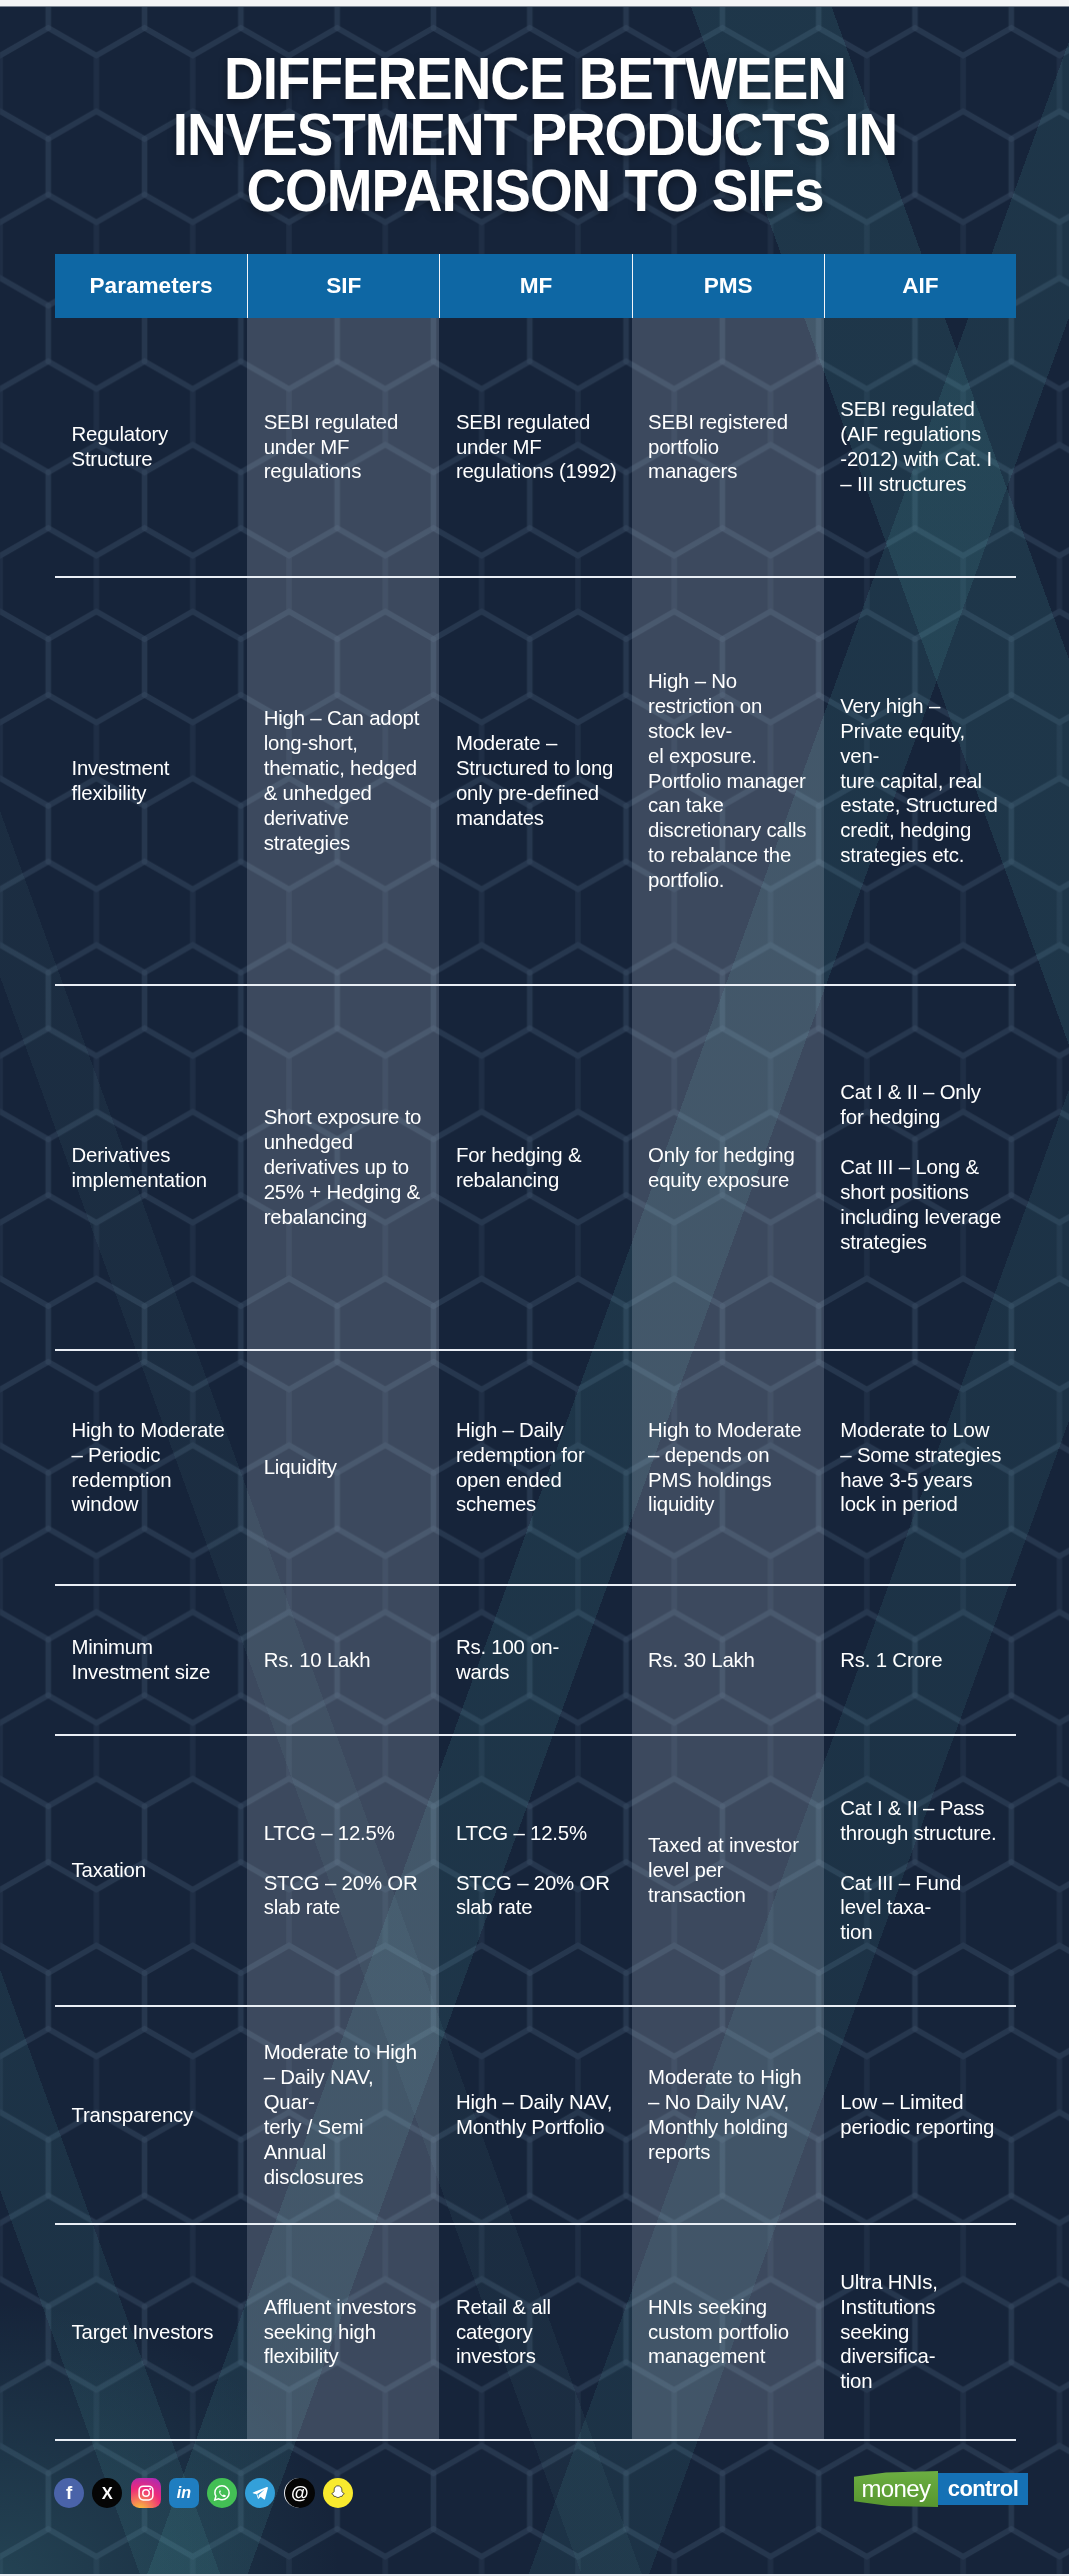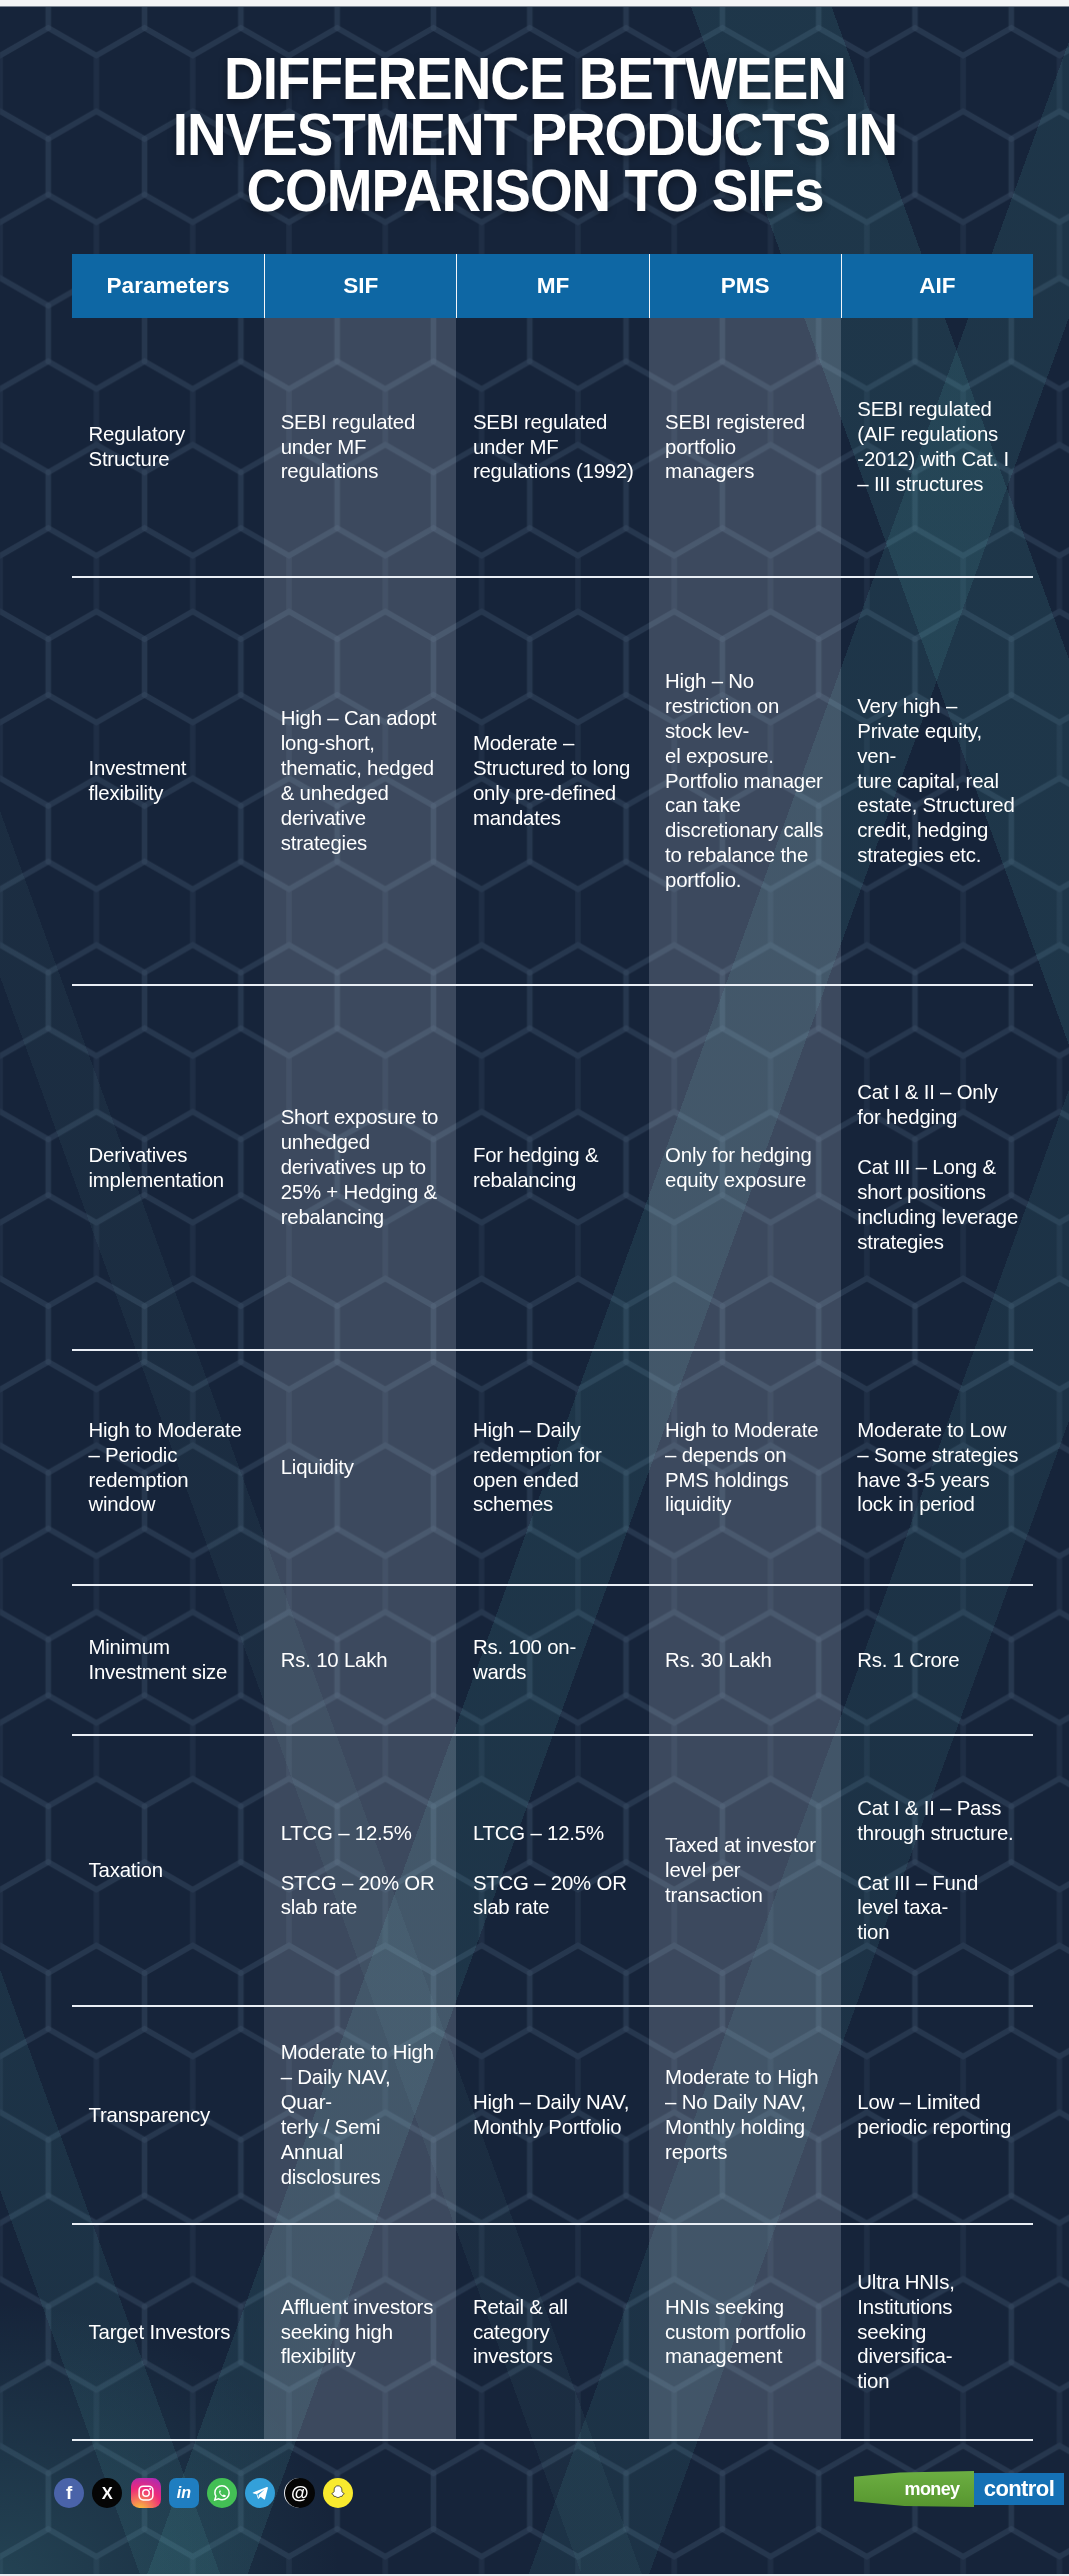--- a/index.html
+++ b/index.html
@@ -39,21 +39,21 @@
   .title {
     position:absolute; top:51px; left:0; width:1070px; margin:0;
     text-align:center; white-space:pre-line;
     font-size:59px; line-height:56px; font-weight:bold; letter-spacing:-1.1px;
     color:#ffffff;
     transform:scaleX(0.93); transform-origin:center top;
     text-shadow:0 3.3px 8.8px rgba(0,0,0,0.35);
     z-index:1;
   }
   
-  .table { position:absolute; left:72px; top:254px; width:961px; z-index:1; }
+  .table { position:absolute; left:55px; top:254px; width:961px; z-index:1; }
   .thead {
     display:grid; grid-template-columns:repeat(5,1fr);
     height:64px; background:#0e67a4;
   }
   .th {
     display:flex; align-items:center; justify-content:center;
     font-size:22.6px; font-weight:bold; color:#ffffff;
     border-left:1.7px solid #f2f5f9;
   }
   .th:first-child { border-left:none; }
@@ -92,24 +92,23 @@
   .icon.ig { background:radial-gradient(circle at 30% 110%, #f9ce34, #ee2a7b 58%, #8a2bd0 110%); border-radius:8.3px; }
   .icon.li { background:#1f7ec1; border-radius:7.2px; font-size:16px;font-style:italic; }
   .icon.wa { background:#43bf55; }
   .icon.tg { background:#33a0da; }
   .icon.th { background:#050505; font-size:18px; }
   .icon.sc { background:#f8ea2e; }
   .mc-logo { position:absolute; left:854px; top:2471px; height:36px; display:flex; align-items:center; z-index:1; cursor:pointer; }
   .mc-money {
     width:84px; height:36px;
     background:linear-gradient(180deg,#6cae42,#57962f);
-    color:#fff; font-size:18px; font-weight:bold; letter-spacing:-0.6px;
+    color:#fff; font-size:24px; font-weight:normal; letter-spacing:-0.6px;
     display:flex; align-items:center; justify-content:center;
     clip-path:polygon(0 16%, 38% 4%, 100% 0%, 100% 100%, 42% 97%, 0 84%);
-    padding-left:36px;
   }
   .mc-control {
     width:90px; height:32px; background:#1571b5;
     color:#fff; font-size:22px; font-weight:bold; letter-spacing:-0.6px;
     display:flex; align-items:center; justify-content:center;
   }
 </style>
 </head>
 <body>
 

